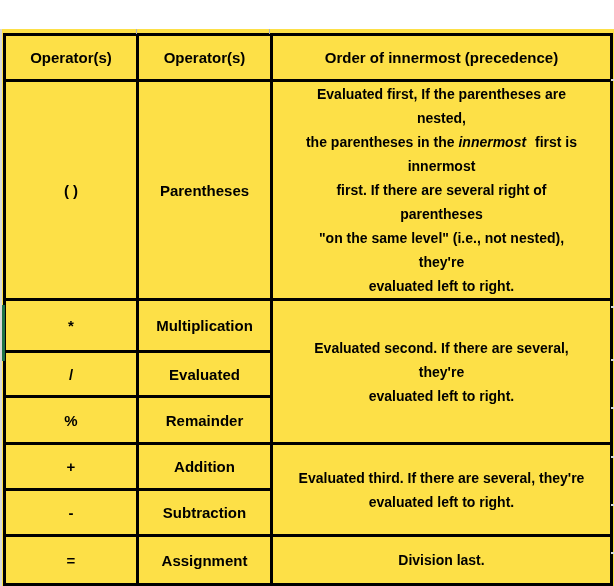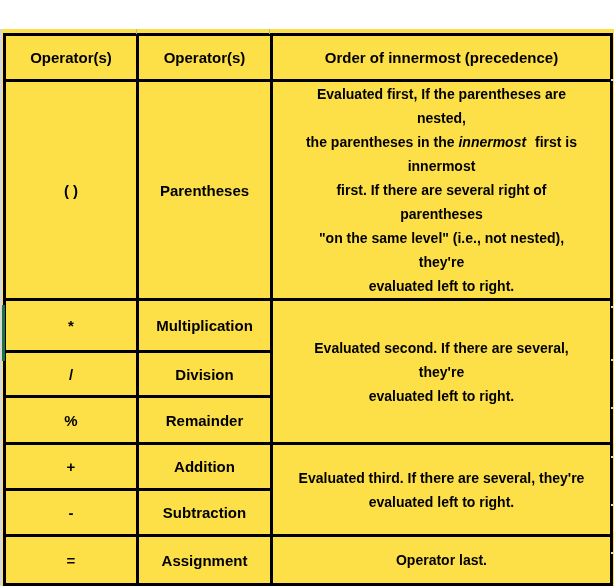--- a/index.html
+++ b/index.html
@@ -90,21 +90,21 @@
         <td class="opcell">*</td>
         <td class="namecell">Multiplication</td>
         <td class="desc" rowspan="3">
           <div class="line">Evaluated second. If there are several,</div>
           <div class="line">they're</div>
           <div class="line">evaluated left to right.</div>
         </td>
       </tr>
       <tr class="r-div">
         <td class="opcell">/</td>
-        <td class="namecell">Division</td>
+        <td class="namecell">Evaluated</td>
       </tr>
       <tr class="r-rem">
         <td class="opcell">%</td>
         <td class="namecell">Remainder</td>
       </tr>
 
       <tr class="r-add">
         <td class="opcell">+</td>
         <td class="namecell">Addition</td>
         <td class="desc" rowspan="2">
@@ -114,21 +114,21 @@
       </tr>
       <tr class="r-sub">
         <td class="opcell">-</td>
         <td class="namecell">Subtraction</td>
       </tr>
 
       <tr class="r-asg">
         <td class="opcell">=</td>
         <td class="namecell">Assignment</td>
         <td class="desc">
-          <div class="line">Operator last.</div>
+          <div class="line">Division last.</div>
         </td>
       </tr>
     </tbody>
   </table>
 
   <div class="gridline gl-left"></div>
   <div class="gridline gl-top-stub" style="left:136px"></div>
   <div class="gridline gl-top-stub" style="left:269px"></div>
   <div class="gridline gl-bottom-stub" style="left:136px"></div>
   <div class="gridline gl-bottom-stub" style="left:269px"></div>

